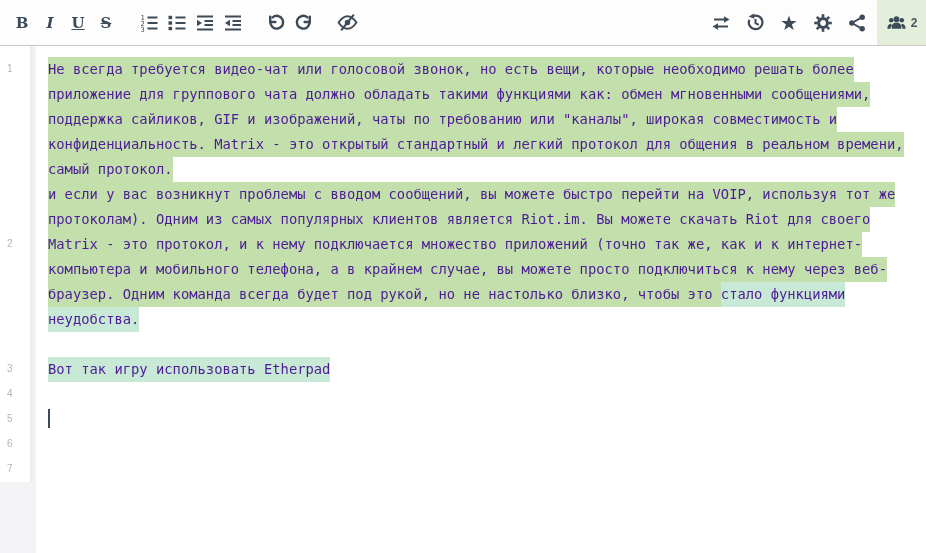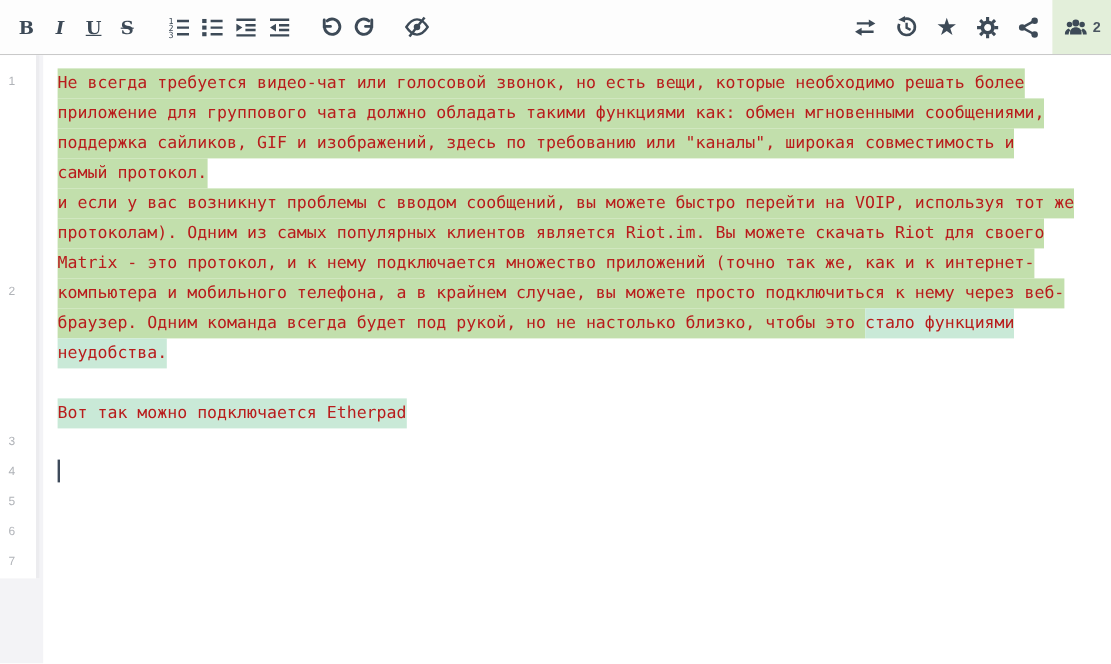--- a/index.html
+++ b/index.html
@@ -27,21 +27,21 @@
   
   .editor { position:relative; display:flex; height:507px; background:#fff; }
   .gutter { position:relative; width:36px; flex:none; background:#f3f3f6; }
   .gutter-white { position:absolute; top:0; left:0; width:33px; height:436px;
     background:#fff; border-right:3px solid #ececef; }
   .linenum { position:absolute; left:7px; width:22px; font-size:10px; color:#b0b3b8; }
   .ln-r0  { top:17px; }  .ln-r7  { top:192px; } .ln-r12 { top:317px; }
   .ln-r13 { top:342px; } .ln-r14 { top:367px; } .ln-r15 { top:392px; } .ln-r16 { top:417px; }
 
   .content { padding:11px 0 0 12px; font-family:"DejaVu Sans Mono", monospace;
-    font-size:13.8px; color:#b91c1c; }
+    font-size:13.8px; color:#4c1d95; }
   .row { height:25px; line-height:25px; white-space:pre; }
   .seg { display:inline-block; height:25px; line-height:25px; white-space:pre; }
   .a1 { background:var(--author1); }
   .a2 { background:var(--author2); }
   .caret { display:inline-block; width:2px; height:19px; background:#3d4a5a;
     vertical-align:middle; margin-top:-3px; }
 </style>
 </head>
 <body>
 
@@ -193,27 +193,28 @@
     <div class="linenum ln-r12">3</div>
     <div class="linenum ln-r13">4</div>
     <div class="linenum ln-r14">5</div>
     <div class="linenum ln-r15">6</div>
     <div class="linenum ln-r16">7</div>
   </div>
 
   <div class="content">
     <div class="row"><span class="seg a1">Не всегда требуется видео-чат или голосовой звонок, но есть вещи, которые необходимо решать более</span></div>
     <div class="row"><span class="seg a1">приложение для группового чата должно обладать такими функциями как: обмен мгновенными сообщениями,</span></div>
-    <div class="row"><span class="seg a1">поддержка сайликов, GIF и изображений, здесь по требованию или "каналы", широкая совместимость и</span></div>
+    <div class="row"><span class="seg a1">поддержка сайликов, GIF и изображений, чаты по требованию или "каналы", широкая совместимость и</span></div>
+    <div class="row"><span class="seg a1">конфиденциальность. Matrix - это открытый стандартный и легкий протокол для общения в реальном времени,</span></div>
     <div class="row"><span class="seg a1">самый протокол.</span></div>
     <div class="row"><span class="seg a1">и если у вас возникнут проблемы с вводом сообщений, вы можете быстро перейти на VOIP, используя тот же</span></div>
     <div class="row"><span class="seg a1">протоколам). Одним из самых популярных клиентов является Riot.im. Вы можете скачать Riot для своего</span></div>
     <div class="row"><span class="seg a1">Matrix - это протокол, и к нему подключается множество приложений (точно так же, как и к интернет-</span></div>
     <div class="row"><span class="seg a1">компьютера и мобильного телефона, а в крайнем случае, вы можете просто подключиться к нему через веб-</span></div>
     <div class="row"><span class="seg a1">браузер. Одним команда всегда будет под рукой, но не настолько близко, чтобы это </span><span class="seg a2">стало функциями</span></div>
     <div class="row"><span class="seg a2">неудобства.</span></div>
     <div class="row"></div>
-    <div class="row"><span class="seg a2">Вот так можно подключается Etherpad</span></div>
+    <div class="row"><span class="seg a2">Вот так игру использовать Etherpad</span></div>
     <div class="row"></div>
     <div class="row"><span class="caret"></span></div>
     <div class="row"></div>
   </div>
 </div>
 
 </body></html>

